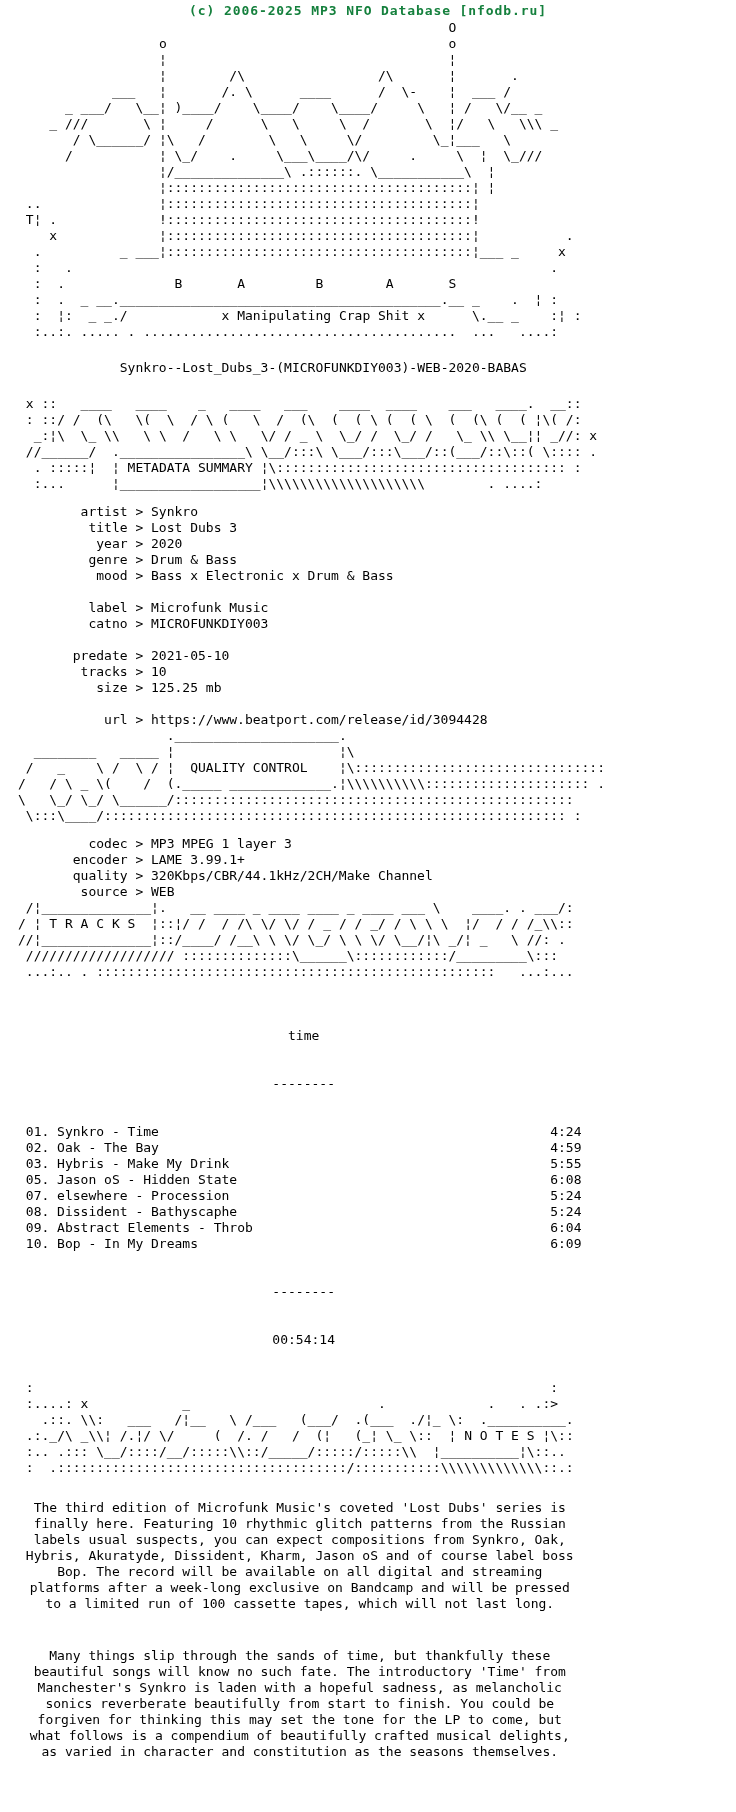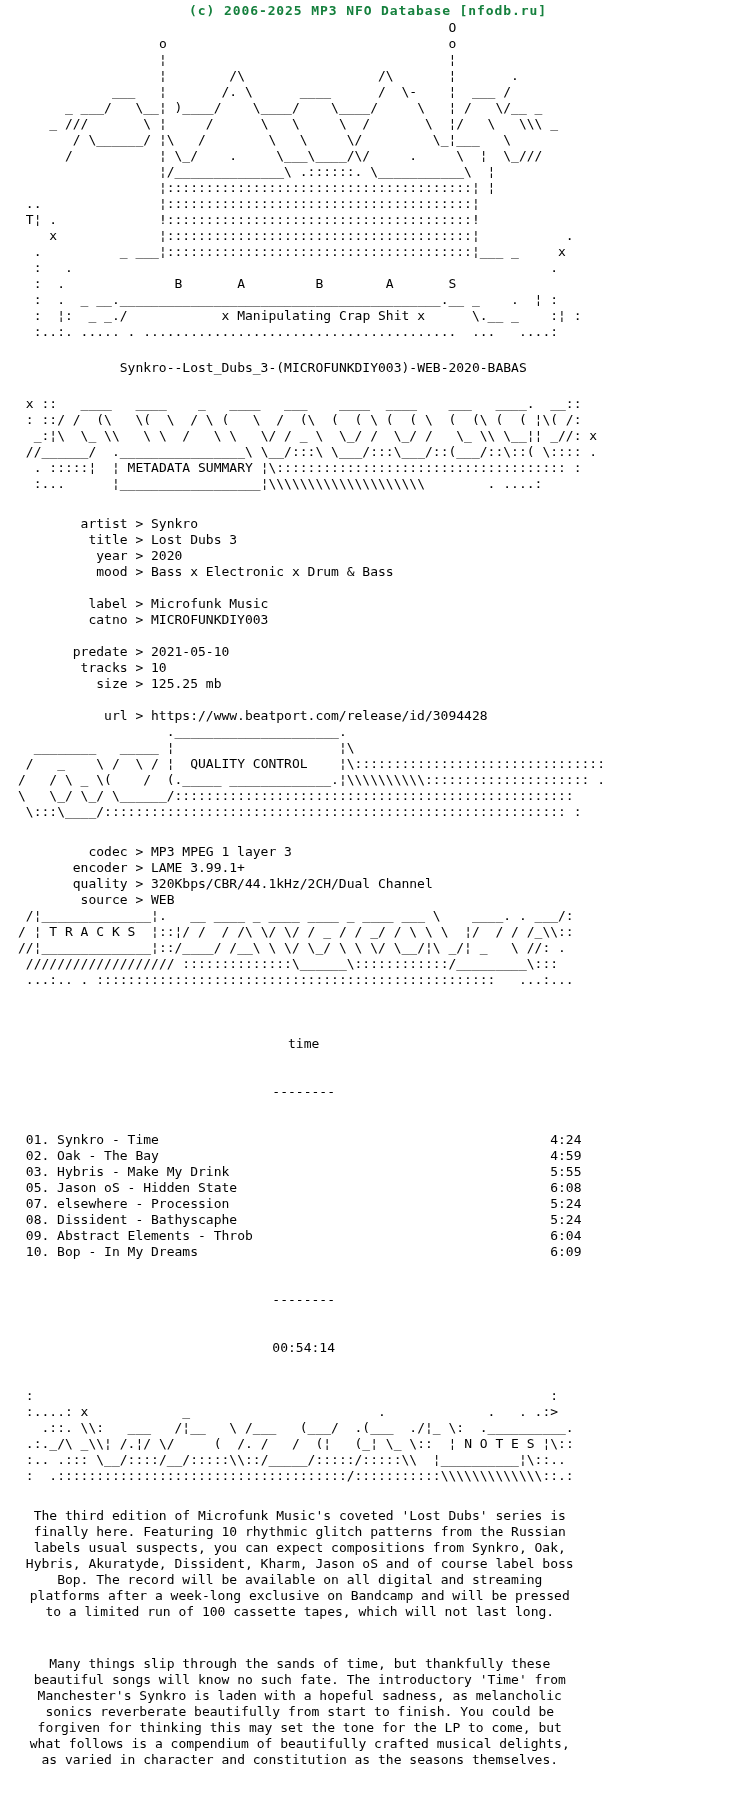--- a/index.html
+++ b/index.html
@@ -10,21 +10,21 @@
   .site-header{
     font:bold 13px/18px "DejaVu Sans Mono",monospace;
     letter-spacing:.9px;text-align:center;padding-top:2px;color:#e00000;
   }
   .nfo{
     margin-left:18px;color:#000;
     font:13px/16px "DejaVu Sans Mono",monospace;
   }
   pre.art{margin:0;font:inherit;white-space:pre;}
   .release-name{padding-left:13ch;margin:20px 0;white-space:pre;}.mt12{margin-top:12px}.mt16{margin-top:16px}
-  .kv-block{margin-top:24px;}
+  .kv-block{margin-top:12px;}
   .kv-group + .kv-group{margin-top:16px;}
   .kv-row{white-space:pre;}
   .kv-key{display:inline-block;width:14ch;text-align:right;white-space:pre;}
   .kv-sep{padding:0 1ch;}
   .thead,.ttotal{width:71ch;margin-left:1ch;text-align:center;white-space:pre;}
   .tracks{width:71ch;margin-left:1ch;}
   .trow{display:flex;white-space:pre;}
   .tt{margin-left:auto;text-align:center;}
   .notes{width:72ch;text-align:center;white-space:pre-line;margin-top:8px;}
   .para + .para{margin-top:20px;}
@@ -66,20 +66,21 @@
   _:¦\  \_ \\   \ \  /   \ \   \/ / _ \  \_/ /  \_/ /   \_ \\ \__¦¦ _//: x
  //______/  .________________\ \__/:::\ \___/:::\___/::(___/::\::( \:::: .
   . :::::¦  ¦ </span><span>METADATA SUMMARY</span><span> ¦\::::::::::::::::::::::::::::::::::::: :
   :...      ¦__________________¦\\\\\\\\\\\\\\\\\\\\        . ....:</span></pre>
 
   <div class="kv-block" id="metadata-rows">
       <div class="kv-group">
         <div class="kv-row"><span class="kv-key">artist</span><span class="kv-sep">&gt;</span><span class="kv-val">Synkro</span></div>
         <div class="kv-row"><span class="kv-key">title</span><span class="kv-sep">&gt;</span><span class="kv-val">Lost Dubs 3</span></div>
         <div class="kv-row"><span class="kv-key">year</span><span class="kv-sep">&gt;</span><span class="kv-val">2020</span></div>
+        <div class="kv-row"><span class="kv-key">genre</span><span class="kv-sep">&gt;</span><span class="kv-val">Drum &amp; Bass</span></div>
         <div class="kv-row"><span class="kv-key">mood</span><span class="kv-sep">&gt;</span><span class="kv-val">Bass x Electronic x Drum &amp; Bass</span></div>
       </div>
       <div class="kv-group">
         <div class="kv-row"><span class="kv-key">label</span><span class="kv-sep">&gt;</span><span class="kv-val">Microfunk Music</span></div>
         <div class="kv-row"><span class="kv-key">catno</span><span class="kv-sep">&gt;</span><span class="kv-val">MICROFUNKDIY003</span></div>
       </div>
       <div class="kv-group">
         <div class="kv-row"><span class="kv-key">predate</span><span class="kv-sep">&gt;</span><span class="kv-val">2021-05-10</span></div>
         <div class="kv-row"><span class="kv-key">tracks</span><span class="kv-sep">&gt;</span><span class="kv-val">10</span></div>
         <div class="kv-row"><span class="kv-key">size</span><span class="kv-sep">&gt;</span><span class="kv-val">125.25 mb</span></div>
@@ -93,21 +94,21 @@
   ________   _____ ¦                     ¦\
  /   _    \ /  \ / ¦  </span><span>QUALITY CONTROL</span><span>    ¦\::::::::::::::::::::::::::::::::
 /   / \ _ \(    /  (._____ _____________.¦\\\\\\\\\\::::::::::::::::::::: .
 \   \_/ \_/ \______/:::::::::::::::::::::::::::::::::::::::::::::::::::
  \:::\____/::::::::::::::::::::::::::::::::::::::::::::::::::::::::::: :</span></pre>
 
   <div class="kv-block" id="quality-rows">
       <div class="kv-group">
         <div class="kv-row"><span class="kv-key">codec</span><span class="kv-sep">&gt;</span><span class="kv-val">MP3 MPEG 1 layer 3</span></div>
         <div class="kv-row"><span class="kv-key">encoder</span><span class="kv-sep">&gt;</span><span class="kv-val">LAME 3.99.1+</span></div>
-        <div class="kv-row"><span class="kv-key">quality</span><span class="kv-sep">&gt;</span><span class="kv-val">320Kbps/CBR/44.1kHz/2CH/Dual Channel</span></div>
+        <div class="kv-row"><span class="kv-key">quality</span><span class="kv-sep">&gt;</span><span class="kv-val">320Kbps/CBR/44.1kHz/2CH/Make Channel</span></div>
         <div class="kv-row"><span class="kv-key">source</span><span class="kv-sep">&gt;</span><span class="kv-val">WEB</span></div>
       </div>
     </div>
 
   <pre class="art mt16"><span> /¦______________¦.   __ ____ _ ____ ____ _ ____ ___ \    ____. . ___/:
 / ¦ </span><span>T R A C K S</span><span>  ¦::¦/ /  / /\ \/ \/ / _ / / _/ / \ \ \  ¦/  / / /_\\::
 //¦______________¦::/____/ /__\ \ \/ \_/ \ \ \/ \__/¦\ _/¦ _   \ //: .
  /////////////////// ::::::::::::::\______\::::::::::::/_________\:::
  ...:.. . :::::::::::::::::::::::::::::::::::::::::::::::::::   ...:...</span></pre>
 

